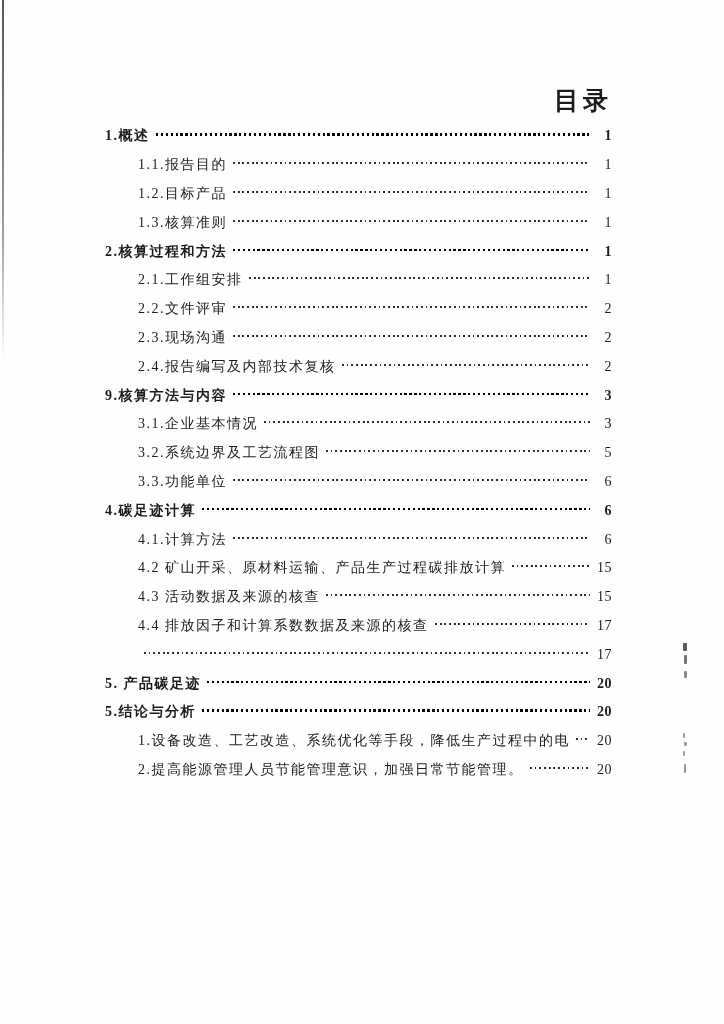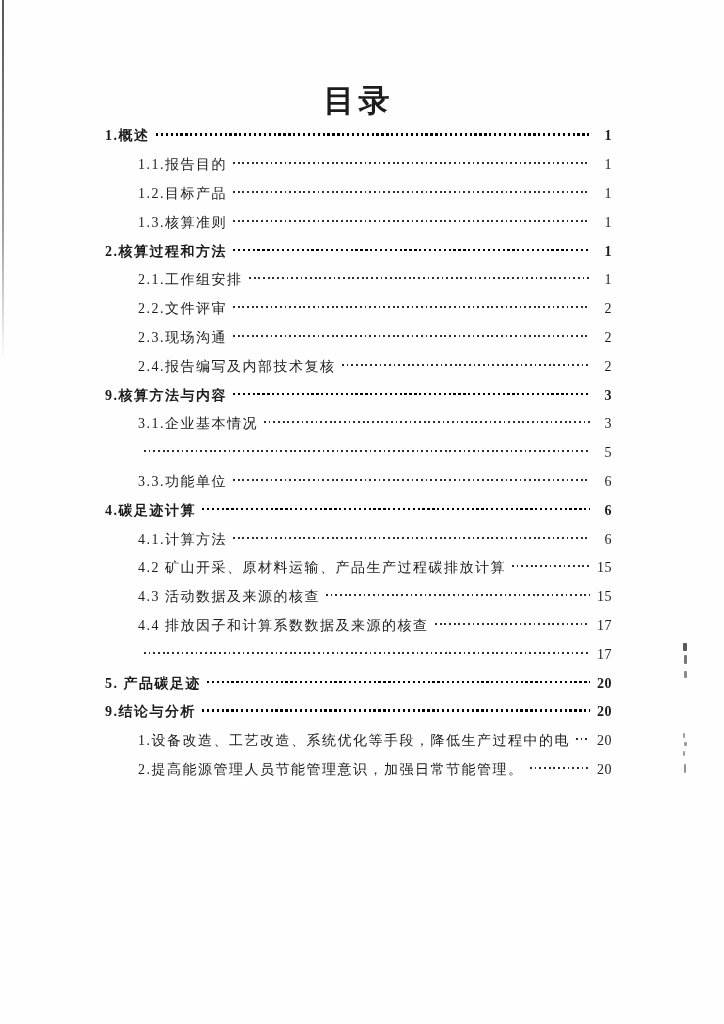--- a/index.html
+++ b/index.html
@@ -17,22 +17,22 @@
   .scan-edge {
     position: absolute;
     left: 2px; top: 0;
     width: 2px; height: 360px;
     background: linear-gradient(to bottom, #565656 0%, #7a7a7a 35%, #a0a0a0 65%, rgba(160,160,160,0) 100%);
   }
   .doc-title {
     position: absolute;
     top: 84px; left: 105px;
     width: 507px;
-    text-align: center;
-    font-size: 31px;
+    text-align: right;
+    font-size: 25px;
     line-height: 34px;
     font-weight: 700;
     letter-spacing: 4px;
   }
   .toc {
     position: absolute;
     top: 124px; left: 105px;
     width: 507px;
   }
   .toc-row {
@@ -135,20 +135,21 @@
       <span class="toc-label">9.核算方法与内容</span>
       <span class="toc-leader"></span>
       <span class="toc-page">3</span>
     </div>
       <div class="toc-row" data-level="2" data-bold="false">
       <span class="toc-label">3.1.企业基本情况</span>
       <span class="toc-leader"></span>
       <span class="toc-page">3</span>
     </div>
       <div class="toc-row" data-level="2" data-bold="false">
+      <span class="toc-label">3.2.系统边界及工艺流程图</span>
       <span class="toc-leader"></span>
       <span class="toc-page">5</span>
     </div>
       <div class="toc-row" data-level="2" data-bold="false">
       <span class="toc-label">3.3.功能单位</span>
       <span class="toc-leader"></span>
       <span class="toc-page">6</span>
     </div>
       <div class="toc-row" data-level="1" data-bold="true">
       <span class="toc-label">4.碳足迹计算</span>
@@ -178,21 +179,21 @@
       <div class="toc-row" data-level="2" data-bold="false">
       <span class="toc-leader"></span>
       <span class="toc-page">17</span>
     </div>
       <div class="toc-row" data-level="1" data-bold="true">
       <span class="toc-label">5. 产品碳足迹</span>
       <span class="toc-leader"></span>
       <span class="toc-page">20</span>
     </div>
       <div class="toc-row" data-level="1" data-bold="true">
-      <span class="toc-label">9.结论与分析</span>
+      <span class="toc-label">5.结论与分析</span>
       <span class="toc-leader"></span>
       <span class="toc-page">20</span>
     </div>
       <div class="toc-row" data-level="2" data-bold="false">
       <span class="toc-label">1.设备改造、工艺改造、系统优化等手段，降低生产过程中的电</span>
       <span class="toc-leader"></span>
       <span class="toc-page">20</span>
     </div>
       <div class="toc-row" data-level="2" data-bold="false">
       <span class="toc-label">2.提高能源管理人员节能管理意识，加强日常节能管理。</span>

